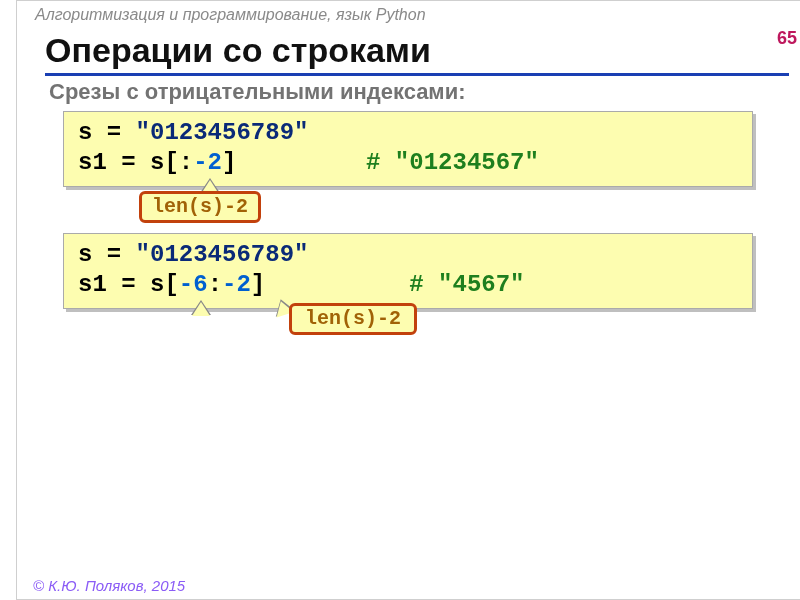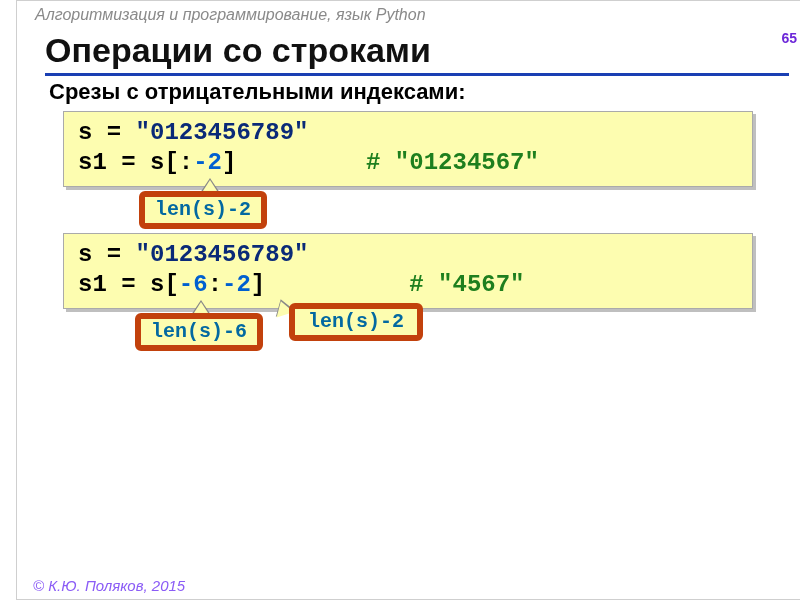--- a/index.html
+++ b/index.html
@@ -28,24 +28,24 @@
     padding: 0 18px;
     box-sizing: border-box;
     display: flex;
     justify-content: space-between;
     align-items: center;
     color: #8a8a8a;
     font-style: italic;
     font-size: 16px;
   }
   .page-num {
-    color: #6d28d9;
+    color: #be185d;
     font-style: normal;
     font-weight: bold;
-    font-size: 14px;
+    font-size: 18px;
     margin-top: 46px;
   }
   .title {
     position: absolute;
     left: 28px;
     top: 30px;
     font-size: 34px;
     font-weight: bold;
     color: #111;
   }
@@ -56,21 +56,21 @@
     width: 744px;
     height: 3px;
     background: #1a3fb3;
   }
   .subtitle {
     position: absolute;
     left: 32px;
     top: 78px;
     font-size: 22px;
     font-weight: bold;
-    color: #000000;
+    color: #737373;
     text-align: center;
   }
   .codebox {
     position: absolute;
     left: 46px;
     width: 690px;
     background: #fdfdb0;
     border: 1px solid #aaa;
     box-shadow: 3px 3px 0 #bfbfbf;
     font-family: "Courier New", monospace;
@@ -81,27 +81,27 @@
     box-sizing: border-box;
     white-space: pre;
     color: #000;
   }
   .k-navy { color: #0a2a78; }
   .k-blue { color: #0060d0; }
   .k-green { color: #1e7f1e; }
   .tag {
     position: absolute;
     background: #fdfdb0;
-    border: 6px solid #c2410c;
+    border: 3px solid #c2410c;
     border-radius: 6px;
     font-family: "Courier New", monospace;
     font-size: 20px;
     font-weight: bold;
     padding: 2px 10px;
-    color: #0369a1;
+    color: #a16207;
     text-align: center;
     line-height: 1.1;
   }
   .tag-tail {
     position: absolute;
     width: 0; height: 0;
     border-left: 9px solid transparent;
     border-right: 9px solid transparent;
     border-bottom: 14px solid #fdfdb0;
   }
@@ -146,21 +146,20 @@
 
   <div class="tag-tail-border" style="left:183px; top:177px;"></div>
   <div class="tag-tail" style="left:184px; top:179px;"></div>
   <div class="tag" style="left:122px; top:190px;">len(s)-2</div>
 
   <div class="codebox" style="top:232px;"><span>s = </span><span class="k-navy">"0123456789"</span>
 <span>s1 = s[</span><span class="k-blue">-6</span><span>:</span><span class="k-blue">-2</span><span>]</span>          <span class="k-green"># "4567"</span></div>
 
   <div class="tag-tail-border" style="left:174px; top:299px;"></div>
   <div class="tag-tail" style="left:175px; top:301px;"></div>
-  <div class="tag" style="left:118px; top:312px;">len(s)-6</div>
 
   <div class="tag-tail-border" style="left:256px; top:298px; transform:rotate(-18deg);"></div>
   <div class="tag-tail" style="left:257px; top:300px; transform:rotate(-18deg);"></div>
   <div class="tag" style="left:272px; top:302px; width:102px;">len(s)-2</div>
 
   <div class="footer">
     <span>© К.Ю. Поляков, 2015</span>
   </div>
 
 </div>

